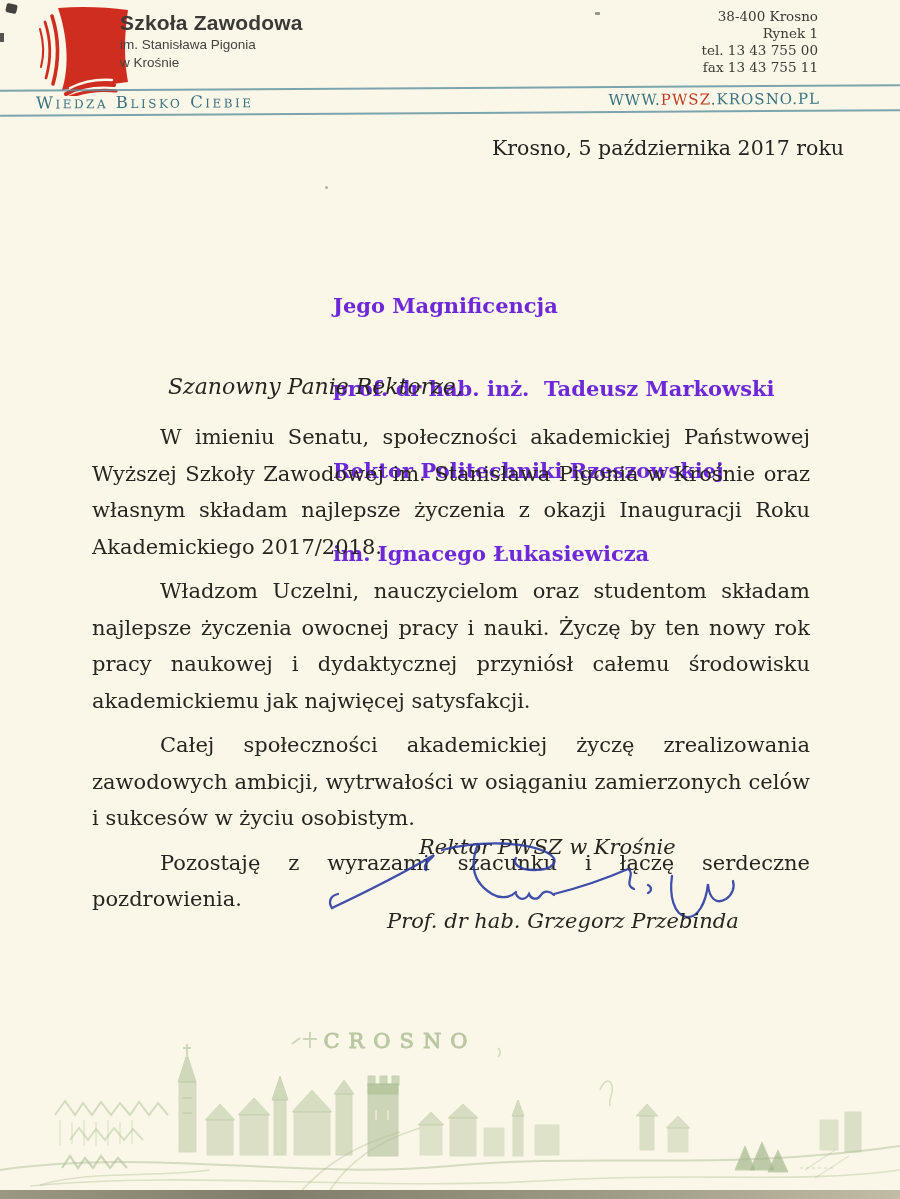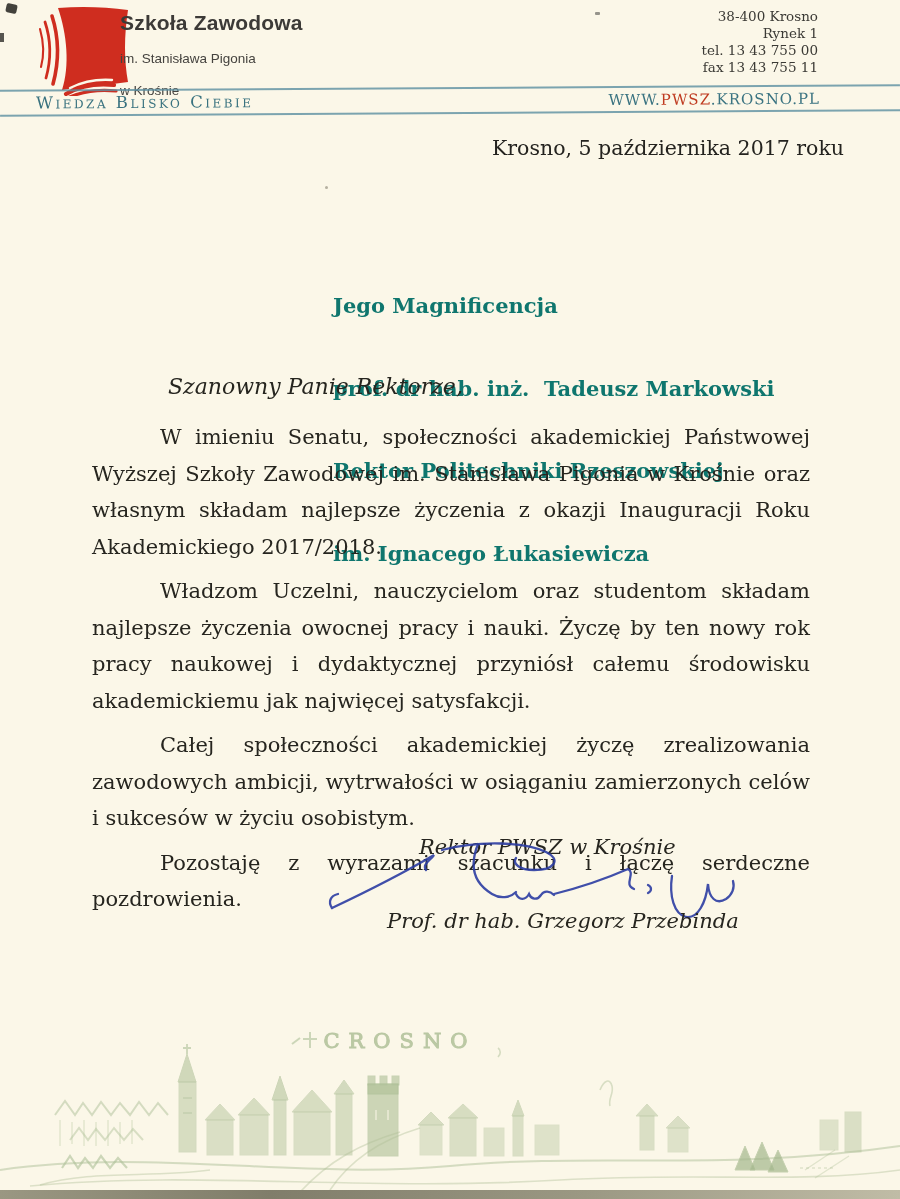--- a/index.html
+++ b/index.html
@@ -15,35 +15,35 @@
   
   .speck1{left:6px;top:4px;width:11px;height:9px;background:#43423c;transform:rotate(12deg);border-radius:2px;}
   .speck2{left:0;top:33px;width:4px;height:9px;background:#56554f;}
   .speck3{left:595px;top:12px;width:5px;height:3px;background:#96948b;border-radius:1px;}
   .dot1{left:325px;top:186px;width:3px;height:3px;background:#b5b0a0;border-radius:50%;}
 
   
   .logo{left:30px;top:6px;width:100px;height:90px;}
   .school{left:120px;top:10px;font-family:"Liberation Sans", sans-serif;color:#3c3a37;}
   .school-name{font-weight:bold;font-size:21px;line-height:25px;letter-spacing:.2px;}
-  .school-sub{font-size:13.5px;line-height:16px;color:#45433f;margin-top:16px;}
+  .school-sub{font-size:13.5px;line-height:16px;color:#45433f;margin-top:2px;}
   .school-sub:first-of-type{margin-top:5px;}
   .contact{right:82px;top:8px;text-align:right;font-size:13.5px;line-height:17px;color:#3b3a35;}
 
   .band{left:0;right:0;top:87px;height:28px;transform:rotate(-0.35deg);}
   .band-line{left:0;right:0;height:2px;background:#5b8ea0;opacity:.8;}
   .band-line.top{top:0;}
   .band-line.bottom{top:25px;}
   .tagline{left:36px;top:4px;font-size:16.5px;font-variant:small-caps;letter-spacing:2.5px;color:#39727f;}
   .website{right:80px;top:5px;font-size:15px;letter-spacing:1px;color:#3a7381;}
   .website .pwsz{color:#bf3a20;}
 
   
   .dateline{left:492px;top:136px;font-size:20.5px;color:#24231f;}
-  .recipient{left:333px;top:237px;font-weight:bold;font-size:21px;line-height:27.5px;color:#0f766e;white-space:pre-wrap;}
+  .recipient{left:333px;top:237px;font-weight:bold;font-size:21px;line-height:27.5px;color:#6d28d9;white-space:pre-wrap;}
   .salutation{left:120px;top:374px;font-style:italic;font-size:22px;color:#26251f;margin-left:48px;}
   .body-text{left:84px;top:411px;width:734px;font-size:21px;line-height:36.5px;color:#26251f;text-align:justify;}
   .body-text p{margin:8px;text-indent:68px;}
 
   
   .sig-role{left:419px;top:835px;font-style:italic;font-size:21px;color:#26251f;}
   .sig-svg{left:320px;top:842px;width:430px;height:96px;}
   .sig-name{left:387px;top:909px;font-style:italic;font-size:21px;color:#26251f;}
 
   

